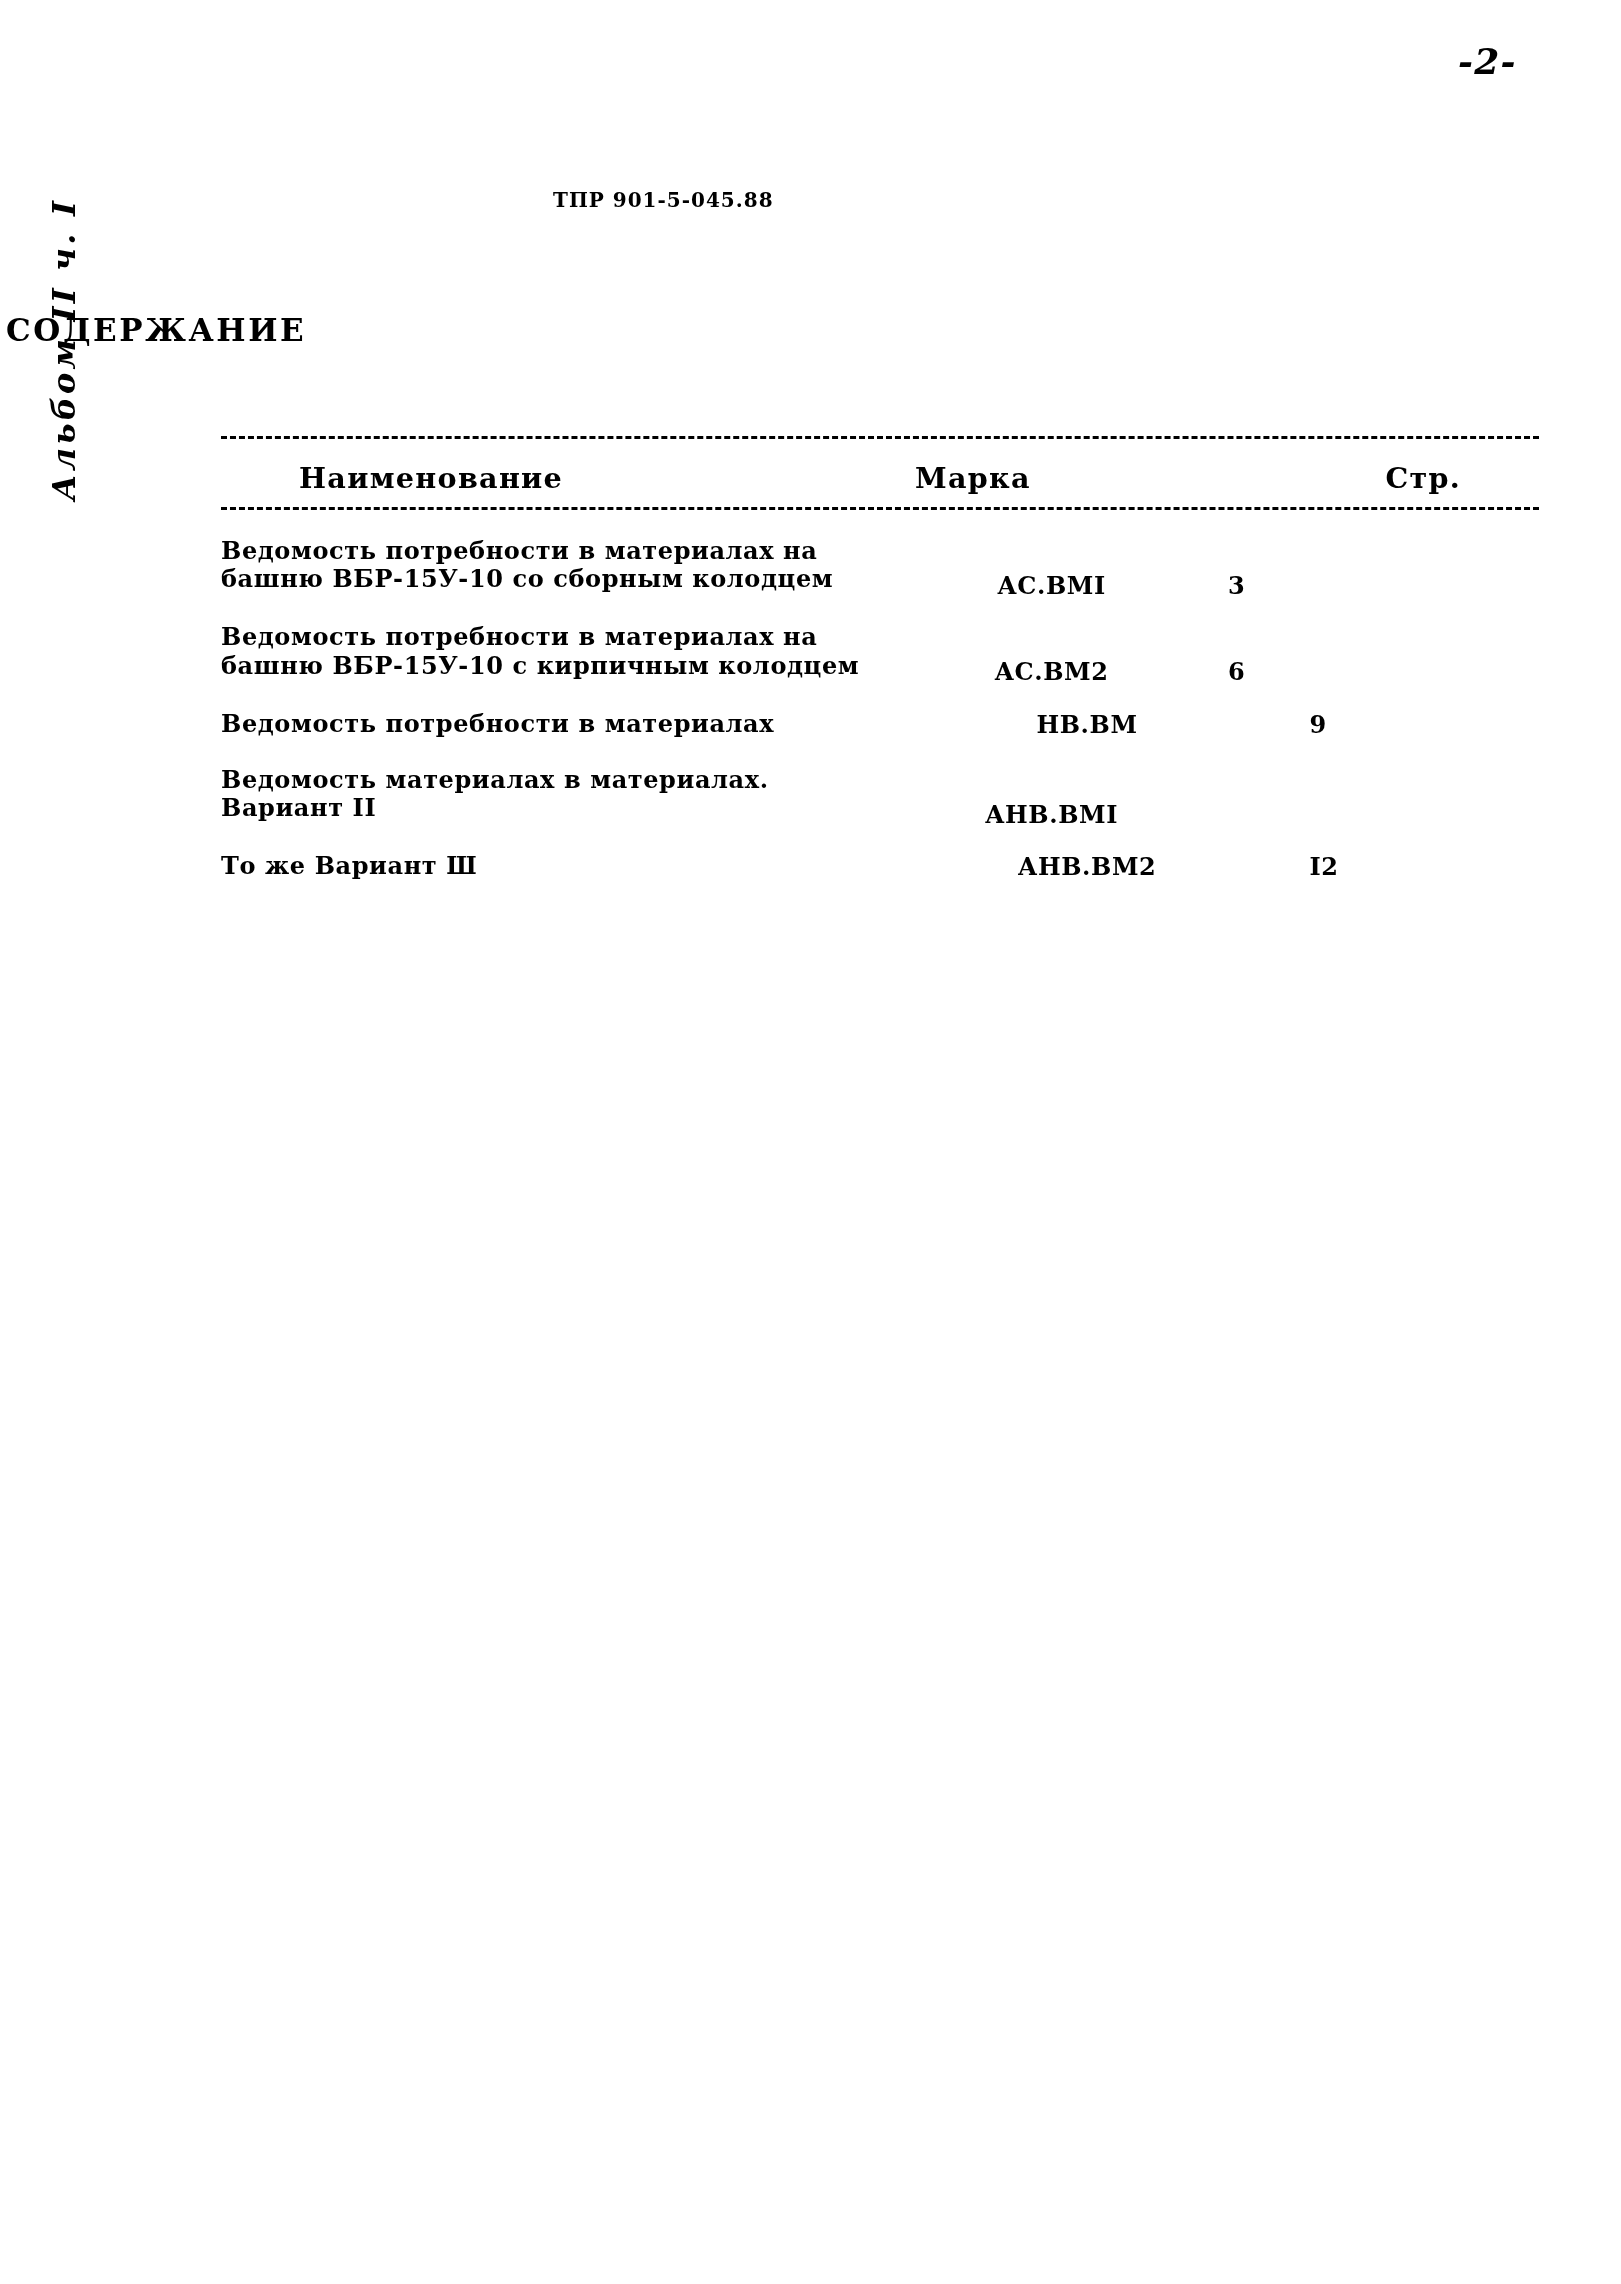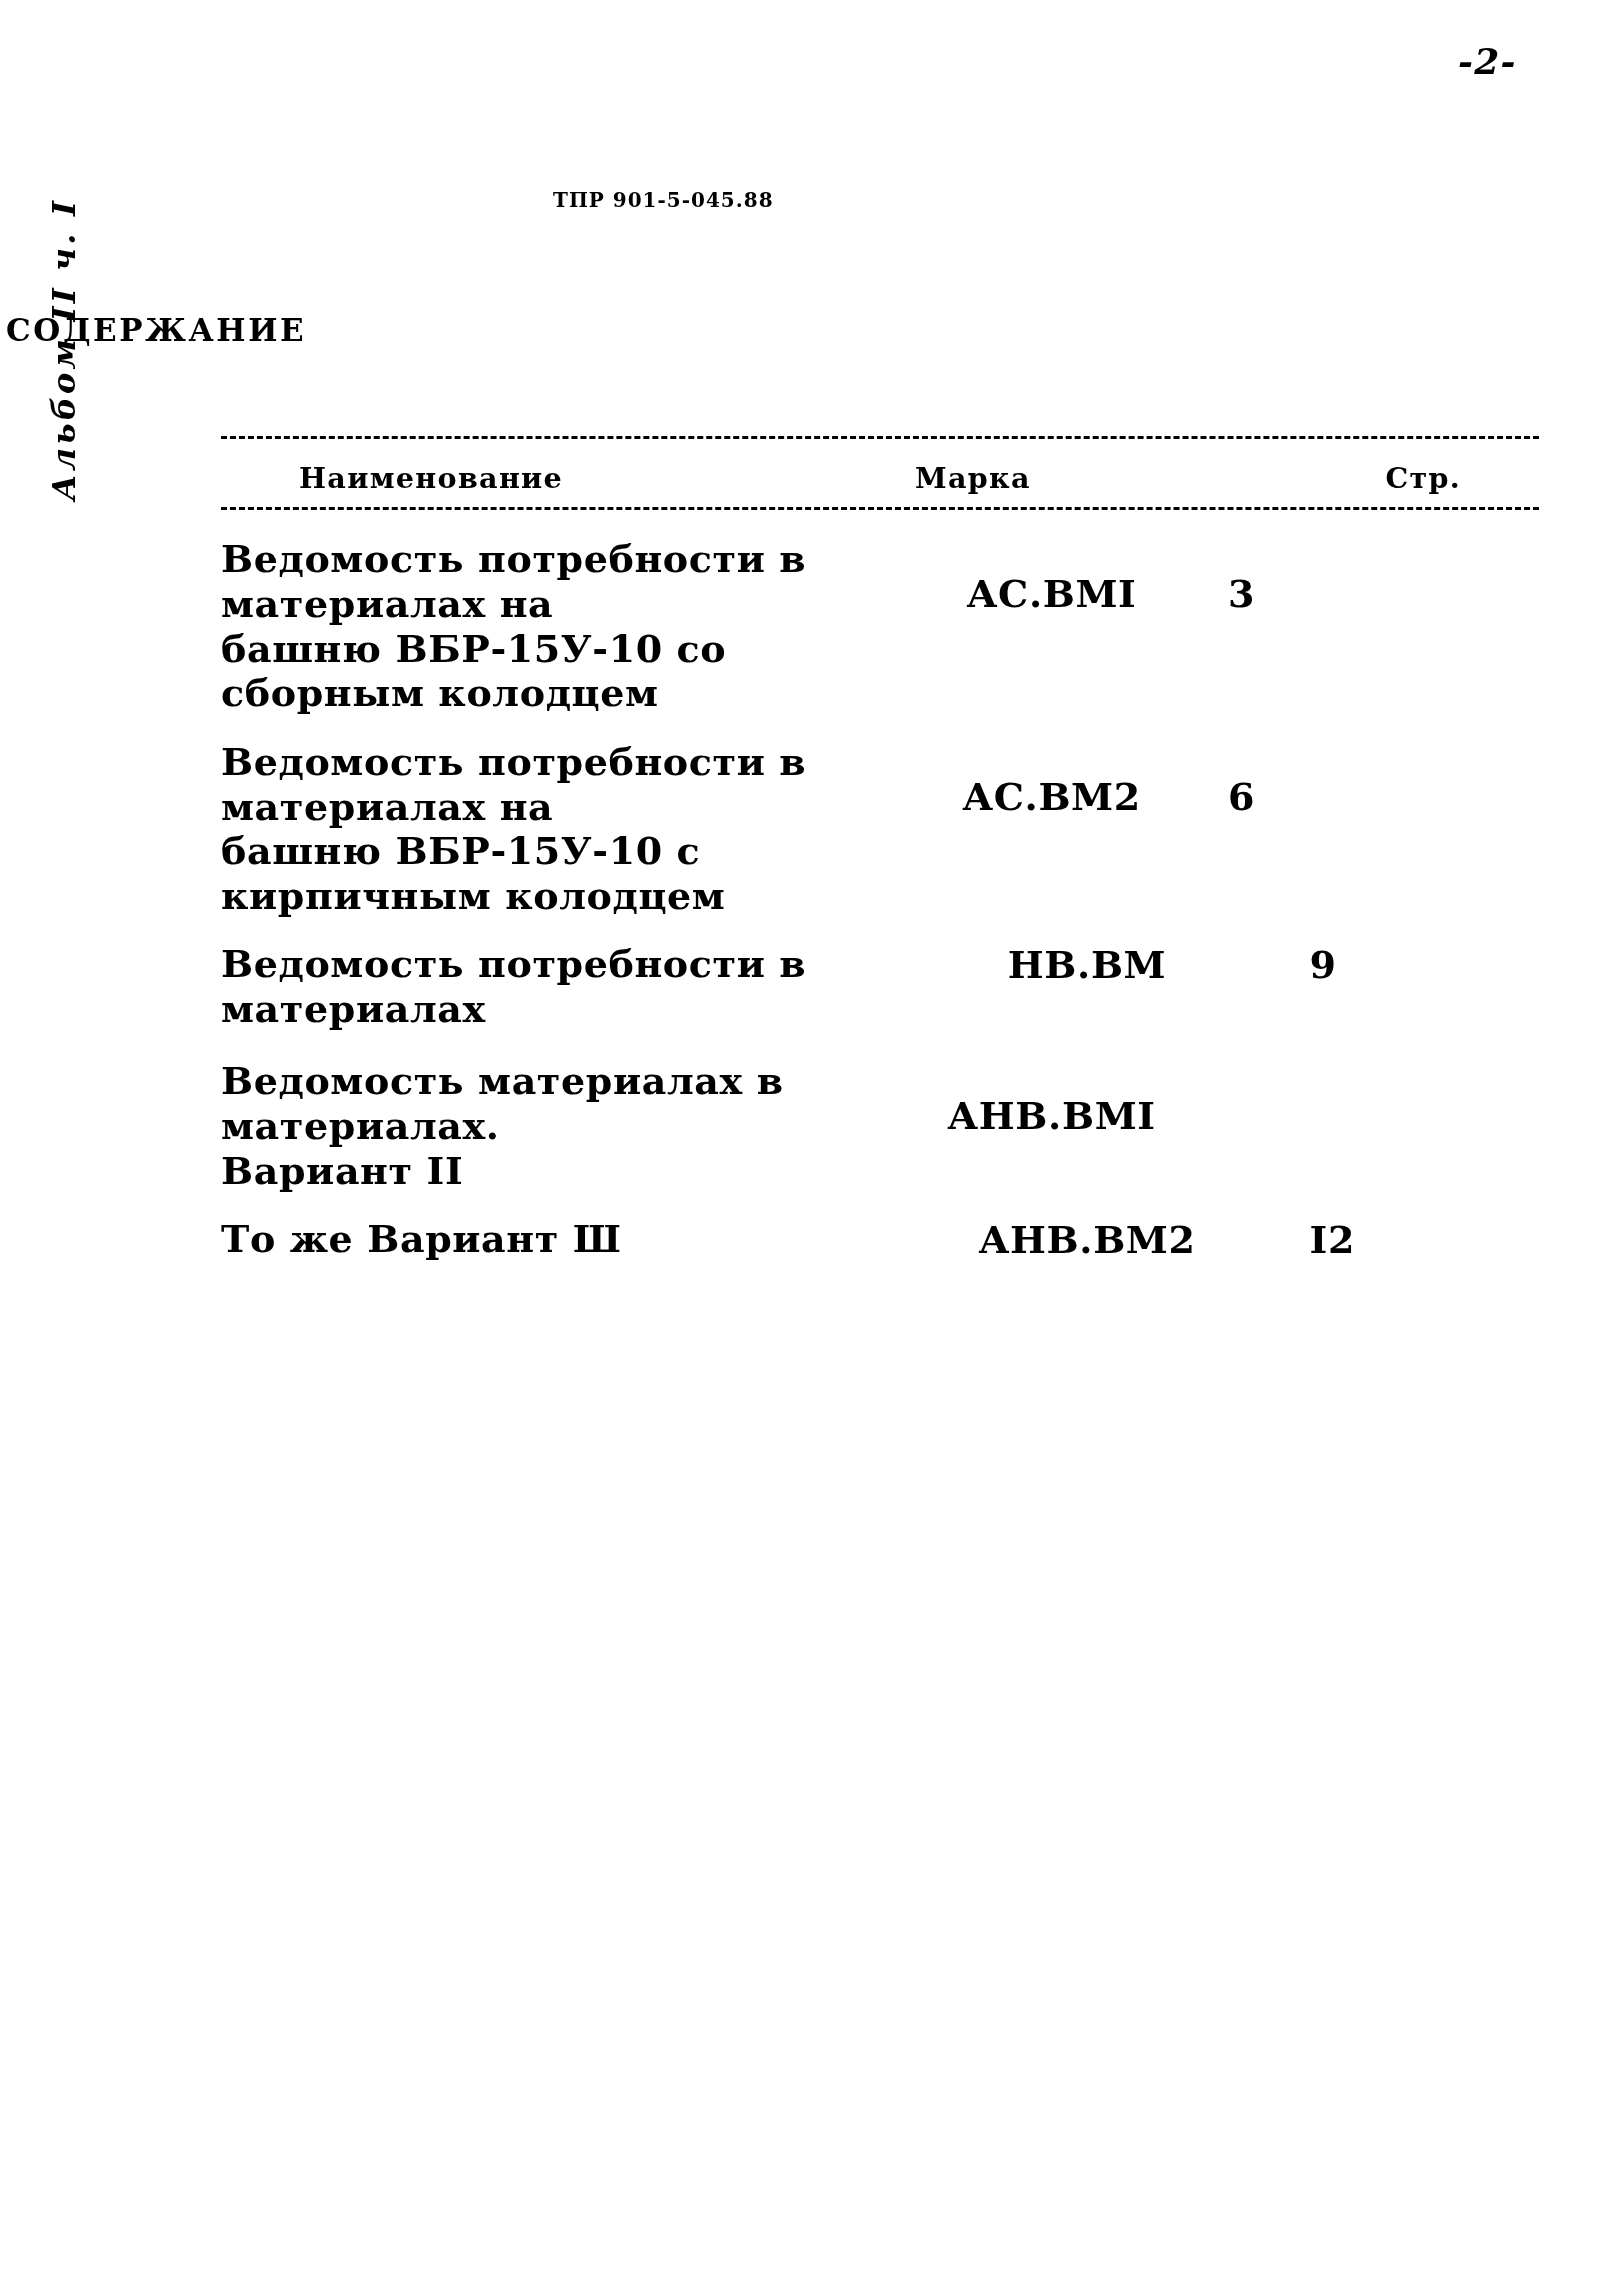--- a/index.html
+++ b/index.html
@@ -104,21 +104,21 @@
   .head-row .c-name  { width: 694px; padding-left: 78px; box-sizing: border-box; padding-top: 22px;}
   .head-row .c-mark  { width: 273px;  padding-top: 22px; }
   .head-row .c-page  { width: 273px;  padding-top: 22px; text-align: right; padding-left: 40px; box-sizing: border-box;}
 
   .body-rows { padding-top: 27px; }
 
   .row {
     display: flex;
     align-items: flex-start;
     font-family: "DejaVu Serif", serif;
-    font-size: 38px;
+    font-size: 24px;
     font-weight: 700;
     letter-spacing: 0.6px;
     margin-bottom: 22px;
   }
   .row .c-name { width: 694px; line-height: 1.18; }
   .row .c-name .l2 { display: block; }
   .row .c-mark { width: 273px; text-align: center; }
   .row .c-page { width: 273px; text-align: left; padding-left: 40px; box-sizing: border-box; }
 
   

